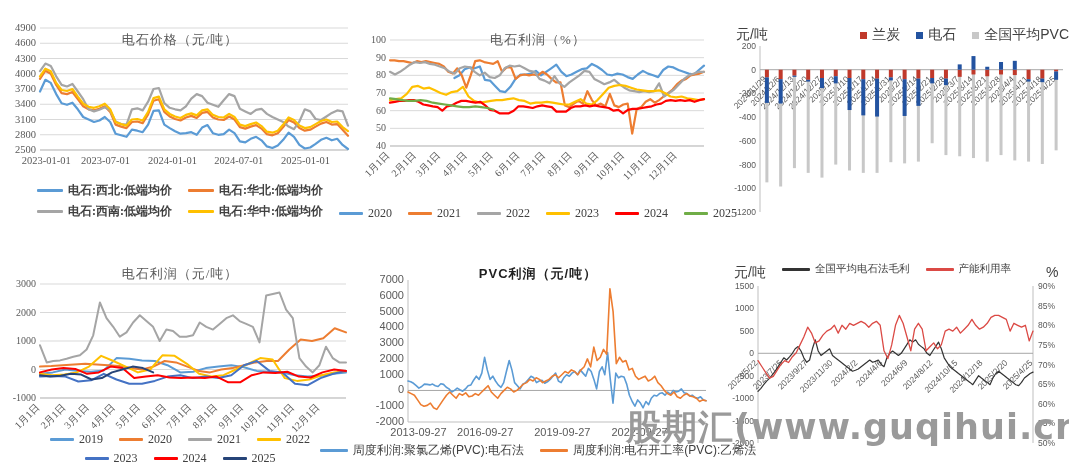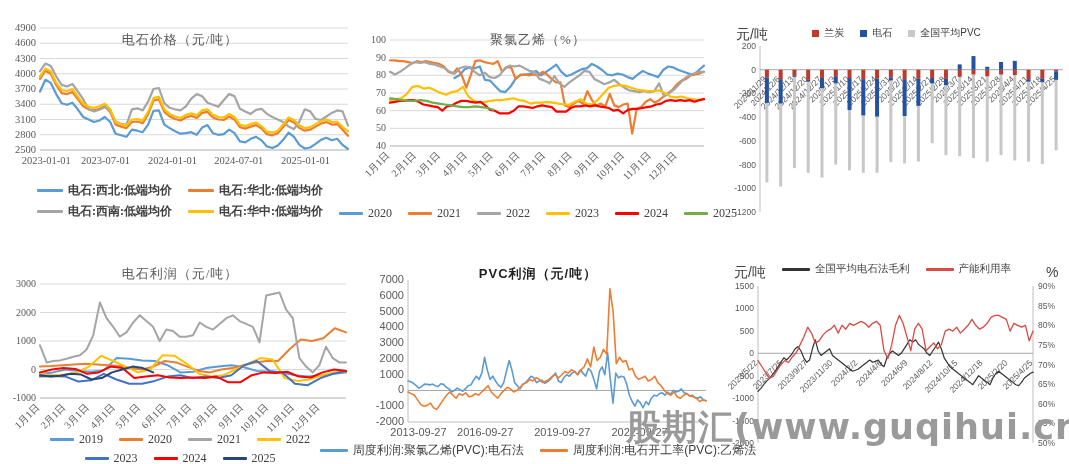--- a/index.html
+++ b/index.html
@@ -105,21 +105,21 @@
         <text x="239.12400000000002" y="154" text-anchor="end" font-size="10" transform="rotate(-45 239.12400000000002 154)">9月1日</text>
         <text x="264.87199999999996" y="154" text-anchor="end" font-size="10" transform="rotate(-45 264.87199999999996 154)">10月1日</text>
         <text x="291.562" y="154" text-anchor="end" font-size="10" transform="rotate(-45 291.562 154)">11月1日</text>
         <text x="317.31" y="154" text-anchor="end" font-size="10" transform="rotate(-45 317.31 154)">12月1日</text>
         <polyline points="94.4,76.0 99.5,73.3 104.6,67.2 109.7,65.4 114.7,66.3 119.8,64.5 124.9,77.8 130.0,78.6 135.1,83.9 140.2,89.2 145.3,90.1 150.4,84.8 155.5,76.9 160.6,72.5 165.7,72.5 170.8,71.6 175.9,68.9 181.0,73.3 186.1,69.8 191.2,66.3 196.3,62.7 201.4,69.8 206.4,74.2 211.5,72.5 216.6,69.8 221.7,67.2 226.8,66.3 231.9,61.9 237.0,64.5 242.1,68.0 247.2,72.5 252.3,73.3 257.4,71.6 262.5,72.5 267.6,75.1 272.7,76.9 277.8,72.5 282.9,68.9 288.0,71.6 293.1,73.3 298.1,75.1 303.2,68.0 308.3,64.5 313.4,65.4 318.5,68.0 323.6,69.8 328.7,71.6 333.8,72.5 338.9,68.0 344.0,63.6" fill="none" stroke="#5B9BD5" stroke-width="2.2" stroke-linejoin="round" stroke-linecap="round"></polyline>
         <polyline points="30.0,58.3 34.5,58.3 39.0,59.2 43.5,59.2 47.9,60.1 52.4,61.0 56.9,59.2 61.4,60.1 65.9,59.2 70.4,60.1 74.9,61.0 79.3,61.9 83.8,64.5 88.3,69.8 92.8,71.6 97.3,66.3 101.8,73.3 106.3,85.7 110.7,73.3 115.2,59.2 119.7,58.3 124.2,60.1 128.7,61.0 133.2,61.9 137.7,59.2 142.1,69.8 146.6,65.4 151.1,65.4 155.6,76.9 160.1,73.3 164.6,72.5 169.1,73.3 173.5,72.5 178.0,73.3 182.5,69.8 187.0,72.5 191.5,76.9 196.0,80.4 200.5,80.4 204.9,103.4 209.4,105.1 213.9,101.6 218.4,98.9 222.9,101.6 227.4,89.2 231.9,98.1 236.3,103.4 240.8,101.6 245.3,104.3 249.8,91.9 254.3,103.4 258.8,105.1 263.3,102.5 267.7,101.6 272.2,131.6 276.7,106.9 281.2,105.1 285.7,99.8 290.2,97.2 294.7,100.7 299.1,98.1 303.6,94.5 308.1,91.0 312.6,87.5 317.1,82.2 321.6,78.6 326.1,76.9 330.5,73.3 335.0,72.5 339.5,71.6 344.0,69.8" fill="none" stroke="#ED7D31" stroke-width="2.2" stroke-linejoin="round" stroke-linecap="round"></polyline>
         <polyline points="30.0,69.8 35.0,72.5 40.0,69.8 45.0,66.3 49.9,62.7 54.9,60.1 59.9,61.0 64.9,60.1 69.9,61.9 74.9,62.7 79.8,64.5 84.8,66.3 89.8,69.8 94.8,71.6 99.8,66.3 104.8,64.5 109.7,65.4 114.7,69.8 119.7,73.3 124.7,70.7 129.7,75.1 134.7,76.0 139.7,73.3 144.6,66.3 149.6,63.6 154.6,64.5 159.6,63.6 164.6,66.3 169.6,68.9 174.5,69.8 179.5,76.9 184.5,78.6 189.5,81.3 194.5,74.2 199.5,81.3 204.4,84.8 209.4,80.4 214.4,76.9 219.4,73.3 224.4,68.9 229.4,69.8 234.3,76.9 239.3,79.5 244.3,82.2 249.3,80.4 254.3,77.8 259.3,82.2 264.3,85.7 269.2,88.3 274.2,89.2 279.2,90.1 284.2,89.2 289.2,90.1 294.2,89.2 299.1,81.3 304.1,94.5 309.1,91.0 314.1,87.5 319.1,82.2 324.1,76.9 329.0,73.3 334.0,71.6 339.0,69.8 344.0,69.8" fill="none" stroke="#A5A5A5" stroke-width="2.2" stroke-linejoin="round" stroke-linecap="round"></polyline>
         <polyline points="30.0,98.1 35.6,97.2 41.2,96.3 46.8,91.9 52.4,84.8 58.0,83.9 63.6,86.6 69.3,85.7 74.9,88.3 80.5,91.0 86.1,92.8 91.7,90.1 97.3,89.2 102.9,84.8 108.5,94.5 114.1,98.9 119.7,100.7 125.3,99.8 130.9,98.9 136.5,98.1 142.1,98.1 147.8,97.2 153.4,96.3 159.0,98.1 164.6,98.9 170.2,101.6 175.8,100.7 181.4,100.7 187.0,99.8 192.6,100.7 198.2,101.6 203.8,102.5 209.4,102.5 215.0,99.8 220.6,97.2 226.3,101.6 231.9,102.5 237.5,98.1 243.1,91.9 248.7,85.7 254.3,83.9 259.9,83.0 265.5,83.9 271.1,85.7 276.7,87.5 282.3,88.3 287.9,89.2 293.5,89.2 299.1,88.3 304.8,91.0 310.4,94.5 316.0,95.4 321.6,94.5 327.2,96.3 332.8,97.2 338.4,98.1 344.0,97.2" fill="none" stroke="#FFC000" stroke-width="2.2" stroke-linejoin="round" stroke-linecap="round"></polyline>
         <polyline points="30.0,100.7 34.8,99.8 39.5,98.9 44.3,98.9 49.0,98.1 53.8,98.1 58.5,99.8 63.3,102.5 68.1,103.4 72.8,104.3 77.6,105.1 82.3,108.7 87.1,104.3 91.8,103.4 96.6,100.7 101.4,98.9 106.1,98.9 110.9,99.8 115.6,100.7 120.4,99.8 125.2,103.4 129.9,107.8 134.7,108.7 139.4,111.3 144.2,111.3 148.9,111.3 153.7,108.7 158.5,104.3 163.2,104.3 168.0,105.1 172.7,106.0 177.5,104.3 182.2,103.4 187.0,104.3 191.8,105.1 196.5,109.6 201.3,109.6 206.0,109.6 210.8,106.0 215.5,104.3 220.3,104.3 225.1,103.4 229.8,104.3 234.6,103.4 239.3,104.3 244.1,105.1 248.8,106.0 253.6,108.7 258.4,107.8 263.1,111.3 267.9,107.8 272.6,106.9 277.4,106.9 282.2,106.0 286.9,105.1 291.7,104.3 296.4,102.5 301.2,101.6 305.9,98.9 310.7,98.1 315.5,98.9 320.2,98.1 325.0,98.9 329.7,98.1 334.5,99.8 339.2,98.1 344.0,97.2" fill="none" stroke="#FF0000" stroke-width="2.2" stroke-linejoin="round" stroke-linecap="round"></polyline>
         <polyline points="30.0,96.3 36.1,97.2 42.2,98.1 48.3,98.9 54.4,98.9 60.5,98.1 66.6,98.9 72.7,100.7 78.8,101.6 84.9,102.5 91.0,103.4 97.0,104.3 103.1,105.1 109.2,105.1 115.3,104.3 121.4,105.1 127.5,106.0 133.6,107.8" fill="none" stroke="#70AD47" stroke-width="2.2" stroke-linejoin="round" stroke-linecap="round"></polyline>
-      </svg><div class="chart-title">聚氯乙烯（%）</div><div class="legend" style="top: 204px; font-size: 12px;">
+      </svg><div class="chart-title">电石利润（%）</div><div class="legend" style="top: 204px; font-size: 12px;">
         <div class="legend-row">
           <div class="legend-item">
             <span class="legend-line" style="width: 24px; background: rgb(91, 155, 213);"></span>
             <span>2020</span>
           </div>
           <div class="legend-item">
             <span class="legend-line" style="width: 24px; background: rgb(237, 125, 49);"></span>
             <span>2021</span>
           </div>
           <div class="legend-item">
@@ -232,21 +232,21 @@
         <rect x="288.79545454545456" y="58.82142857142857" width="4" height="8.892857142857139" fill="#2353A0"></rect>
         <rect x="303.0681818181818" y="67.71428571428571" width="3" height="91.89285714285712" fill="#C8C8C8"></rect>
         <rect x="302.5681818181818" y="67.71428571428571" width="4" height="9.485714285714295" fill="#C0392B"></rect>
         <rect x="302.5681818181818" y="77.2" width="4" height="2.3714285714285666" fill="#2353A0"></rect>
         <rect x="316.84090909090907" y="67.71428571428571" width="3" height="94.26428571428572" fill="#C8C8C8"></rect>
         <rect x="316.34090909090907" y="67.71428571428571" width="4" height="8.892857142857153" fill="#C0392B"></rect>
         <rect x="316.34090909090907" y="76.60714285714286" width="4" height="3.55714285714285" fill="#2353A0"></rect>
         <rect x="330.6136363636364" y="67.71428571428571" width="3" height="80.62857142857145" fill="#C8C8C8"></rect>
         <rect x="330.1136363636364" y="67.71428571428571" width="4" height="1.7785714285714391" fill="#C0392B"></rect>
         <rect x="330.1136363636364" y="69.49285714285715" width="4" height="8.299999999999997" fill="#2353A0"></rect>
-      </svg><div class="axis-corner" style="left: 12px; top: 24px;">元/吨</div><div class="legend" style="top: 24px; font-size: 10px;">
+      </svg><div class="axis-corner" style="left: 12px; top: 24px;">元/吨</div><div class="legend" style="top: 24px; font-size: 14px; align-items: flex-end;">
         <div class="legend-row">
           <div class="legend-item">
             <span class="legend-square" style="background: rgb(192, 57, 43);"></span>
             <span>兰炭</span>
           </div>
           <div class="legend-item">
             <span class="legend-square" style="background: rgb(35, 83, 160);"></span>
             <span>电石</span>
           </div>
           <div class="legend-item">

